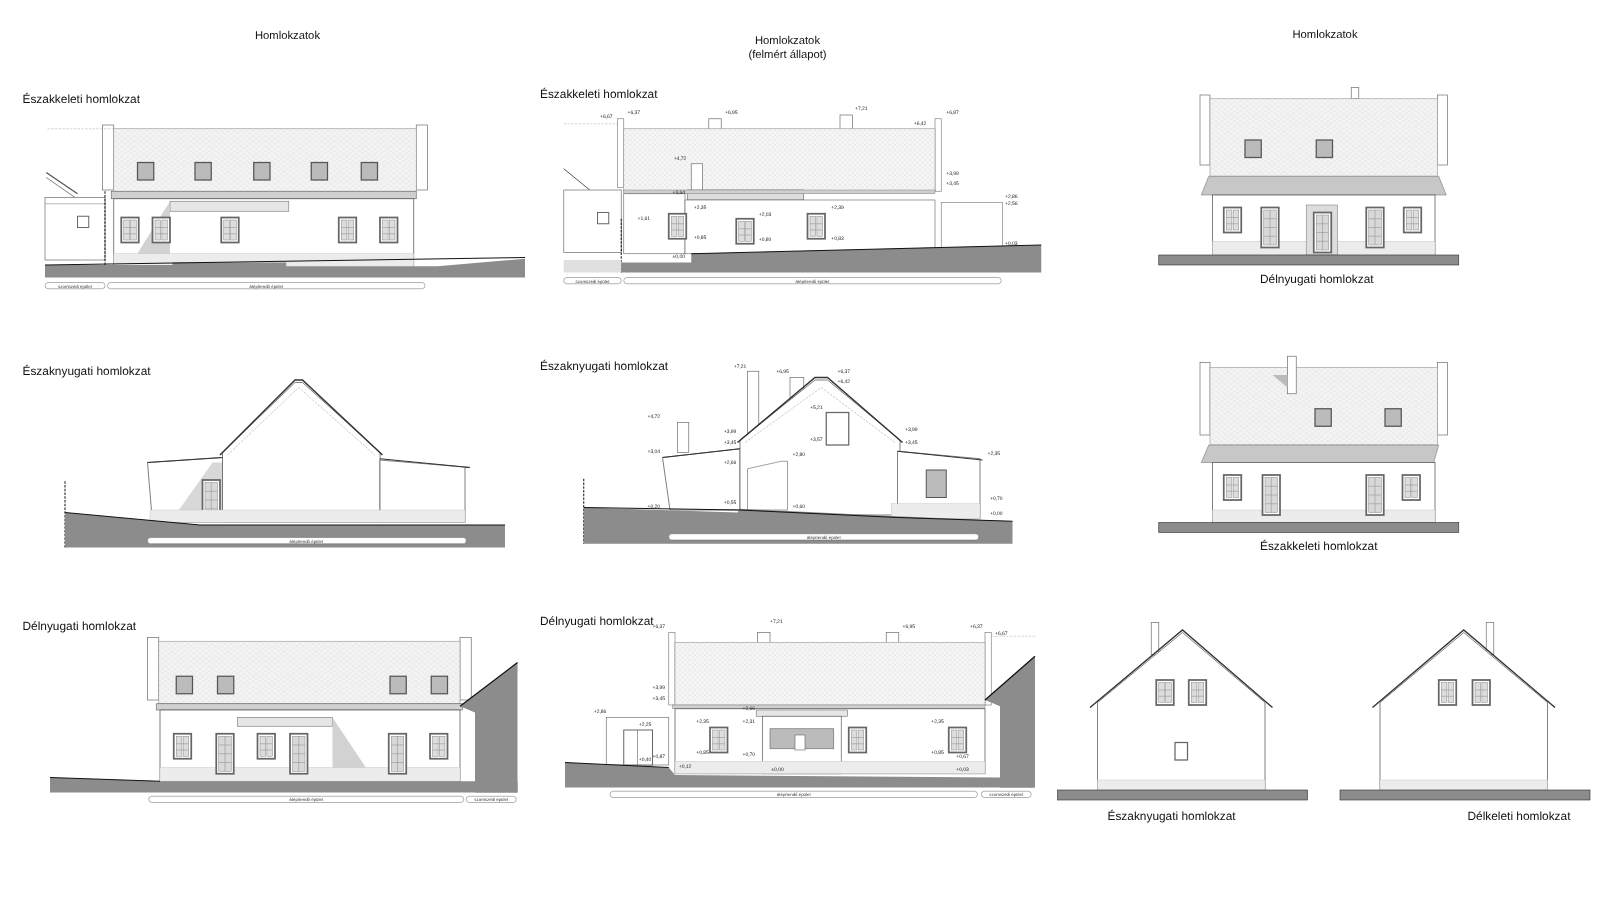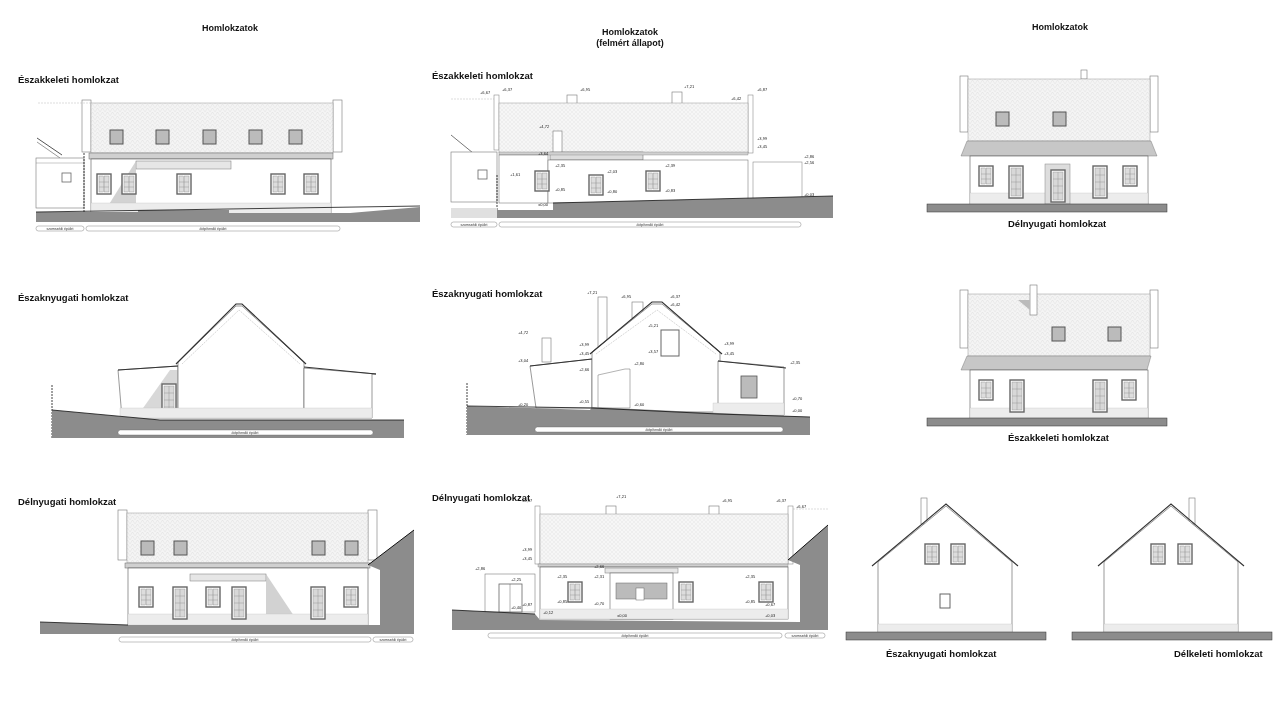--- a/index.html
+++ b/index.html
@@ -1,18 +1,18 @@
 <!DOCTYPE html>
 <html><head>
 <meta charset="utf-8">
 <style>
   html,body{margin:0;padding:0;background:#fff;}
   body{width:1280px;height:720px;position:relative;overflow:hidden;font-family:"Liberation Sans",sans-serif;color:#111;}
-  .col-title{position:absolute;font-size:9px;font-weight:bold;text-align:center;line-height:11px;}
-  .elev-title{position:absolute;font-size:9.5px;font-weight:bold;white-space:nowrap;}
+  .col-title{position:absolute;font-size:9px;font-weight:normal;text-align:center;line-height:11px;}
+  .elev-title{position:absolute;font-size:9.5px;font-weight:normal;white-space:nowrap;}
   svg.draw{position:absolute;left:0;top:0;}
   .lvl{font-size:4px;font-family:"Liberation Sans",sans-serif;fill:#222;}
   .tag{font-size:3.5px;font-family:"Liberation Sans",sans-serif;fill:#333;}
 </style>
 </head>
 <body>
 
 <div class="col-title" style="left:170px;top:23px;width:120px;">
   <div>Homlokzatok</div>
 </div>

